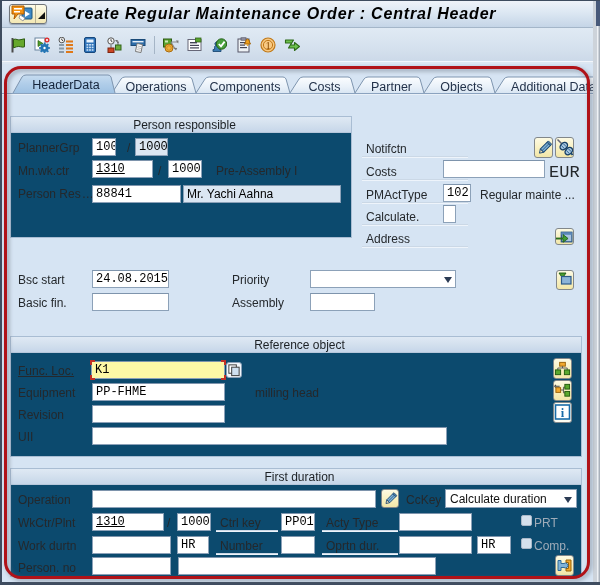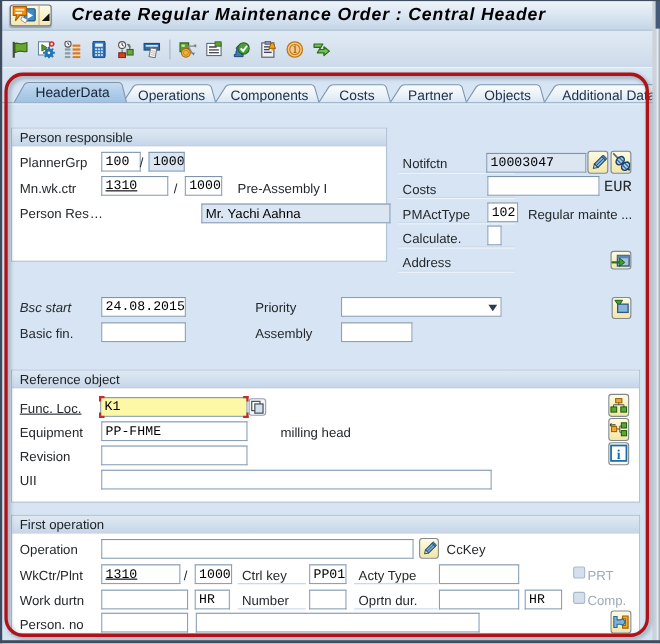--- a/index.html
+++ b/index.html
@@ -4,21 +4,21 @@
 <style>
 * { margin:0; padding:0; box-sizing:border-box; }
 html,body { width:600px; height:585px; overflow:hidden; }
 body { font-family:"Liberation Sans", sans-serif; }
 #win { position:absolute; left:0; top:0; width:600px; height:585px; background:#d6e4f3; overflow:hidden; }
 .abs { position:absolute; }
 .lbl { position:absolute; font-size:12px; color:#24282c; white-space:nowrap; }
 .fld { position:absolute; background:#fff; border:1px solid #8ca1b8; border-top-color:#7e94ac; font-family:"Liberation Mono", monospace; font-size:12px; color:#000; line-height:16px; padding-left:3px; white-space:nowrap; overflow:hidden; height:18px; }
 .ro  { background:#dbe6f2; }
 .mono { font-family:"Liberation Mono", monospace; }
-.gbox { position:absolute; border:1px solid #a9bdd3; background:#ffffff; }
+.gbox { position:absolute; border:1px solid #a9bdd3; background:#0c4a6e;text-align:center; }
 .ghead { position:absolute; left:0; top:0; right:0; height:16px; background:linear-gradient(180deg,#dfe9f4 0%,#d3e0ee 50%,#c6d6e9 100%); border-bottom:1px solid #b6c7db; font-size:12px; color:#1c2024; padding:1px 0 0 7px; }
 .btn { position:absolute; background:linear-gradient(180deg,#fdfae3 0%,#f8f0c0 55%,#f2e6a8 100%); border:1px solid #82878a; border-radius:3px; }
 .ul { position:absolute; height:2px; border-top:1px solid #cbd8e6; border-bottom:1px solid #eef4fb; }
 .cb { position:absolute; width:11px; height:11px; background:#d4e0ec; border:1px solid #a9b8c8; border-radius:2px; }
 .glab { position:absolute; font-size:12px; color:#9fabb8; white-space:nowrap; }
 </style>
 </head>
 <body>
 <div id="win">
 
@@ -182,49 +182,49 @@
       <path d="M 13 21 L 22 5 Q 23.5 3 26 3 L 108 3 Q 110 3 111 5 L 115 21" fill="url(#tact)" stroke="#7e95af" stroke-width="1"></path>
       <text x="66.0" y="16.5" font-family="Liberation Sans, sans-serif" font-size="12.5" fill="#15243a" text-anchor="middle">HeaderData</text>
     </svg>
 <div class="abs" style="left:2px;top:93px;width:595px;height:1px;background:#8ba3bf;"></div>
 <div class="abs" style="left:2px;top:94px;width:595px;height:1px;background:#e9f0f8;"></div>
 
 <div class="gbox" style="left:10px;top:116px;width:342px;height:122px;">
   <div class="ghead">Person responsible</div>
 </div>
 <div class="lbl" style="left:18px;top:141px;">PlannerGrp</div>
-<div class="fld" style="left:92px;top:138px;width:36px;">100</div>
+<div class="fld" style="left:92px;top:138px;width:24px;">100</div>
 <div class="lbl" style="left:127px;top:141px;">/</div>
 <div class="fld ro" style="left:135px;top:138px;width:33px;">1000</div>
 <div class="lbl" style="left:18px;top:164px;">Mn.wk.ctr</div>
 <div class="fld" style="left:92px;top:160px;width:61px;"><span style="text-decoration:underline;">1310</span></div>
 <div class="lbl" style="left:158px;top:164px;">/</div>
 <div class="fld" style="left:168px;top:160px;width:34px;">1000</div>
 <div class="lbl" style="left:216px;top:164px;">Pre-Assembly I</div>
 <div class="lbl" style="left:18px;top:187px;">Person Res …</div>
-<div class="fld ro" style="left:183px;top:185px;width:172px;font-family:'Liberation Sans',sans-serif;">Mr. Yachi Aahna</div>
+<div class="fld" style="left:92px;top:185px;width:89px;">88841</div>
+<div class="fld ro" style="left:183px;top:185px;width:158px;font-family:'Liberation Sans',sans-serif;">Mr. Yachi Aahna</div>
 
 <div class="lbl" style="left:366px;top:142px;">Notifctn</div>
 <div class="ul" style="left:362px;top:156px;width:106px;"></div>
-<div class="fld ro" style="left:442px;top:139px;width:91px;">10003047</div>
 <div class="lbl" style="left:366px;top:165px;">Costs</div>
 <div class="ul" style="left:362px;top:179px;width:106px;"></div>
 <div class="fld" style="left:443px;top:160px;width:102px;"></div>
-<div class="lbl mono" style="left:549px;top:163px;font-size:14px;text-align:center;">EUR</div>
+<div class="lbl mono" style="left:549px;top:163px;font-size:17px;text-align:center;">EUR</div>
 <div class="lbl" style="left:366px;top:188px;">PMActType</div>
 <div class="ul" style="left:362px;top:202px;width:106px;"></div>
 <div class="fld" style="left:443px;top:184px;width:28px;">102</div>
 <div class="lbl" style="left:480px;top:188px;">Regular mainte ...</div>
 <div class="lbl" style="left:366px;top:210px;">Calculate.</div>
 <div class="ul" style="left:362px;top:224px;width:106px;"></div>
 <div class="fld" style="left:443px;top:205px;width:13px;"></div>
 <div class="lbl" style="left:366px;top:232px;">Address</div>
 <div class="ul" style="left:362px;top:246px;width:106px;"></div>
 
-<div class="lbl" style="left:18px;top:273px;font-style:italic;">Bsc start</div>
+<div class="lbl" style="left:18px;top:273px;">Bsc start</div>
 <div class="fld" style="left:92px;top:270px;width:77px;">24.08.2015</div>
 <div class="lbl" style="left:232px;top:273px;">Priority</div>
 <div class="lbl" style="left:18px;top:296px;">Basic fin.</div>
 <div class="fld" style="left:92px;top:293px;width:77px;"></div>
 <div class="lbl" style="left:232px;top:296px;">Assembly</div>
 <div class="fld" style="left:310px;top:293px;width:65px;"></div>
 
 <div class="gbox" style="left:10px;top:336px;width:572px;height:121px;">
   <div class="ghead">Reference object</div>
 </div>
@@ -232,21 +232,21 @@
 <div class="fld" style="left:91px;top:361px;width:134px;background:#fdf8a6;">K1</div>
 <div class="lbl" style="left:18px;top:386px;">Equipment</div>
 <div class="fld" style="left:92px;top:383px;width:133px;">PP-FHME</div>
 <div class="lbl" style="left:255px;top:386px;">milling head</div>
 <div class="lbl" style="left:18px;top:408px;">Revision</div>
 <div class="fld" style="left:92px;top:405px;width:133px;"></div>
 <div class="lbl" style="left:18px;top:430px;">UII</div>
 <div class="fld" style="left:92px;top:427px;width:355px;"></div>
 
 <div class="gbox" style="left:10px;top:468px;width:572px;height:109px;">
-  <div class="ghead">First operation</div>
+  <div class="ghead">First duration</div>
 </div>
 <div class="lbl" style="left:18px;top:493px;">Operation</div>
 <div class="fld" style="left:92px;top:490px;width:284px;"></div>
 <div class="lbl" style="left:406px;top:493px;">CcKey</div>
 <div class="lbl" style="left:18px;top:516px;">WkCtr/Plnt</div>
 <div class="fld" style="left:92px;top:513px;width:72px;"><span style="text-decoration:underline;">1310</span></div>
 <div class="lbl" style="left:167px;top:516px;">/</div>
 <div class="fld" style="left:177px;top:513px;width:34px;">1000</div>
 <div class="lbl" style="left:220px;top:516px;">Ctrl key</div>
 <div class="ul" style="left:216px;top:530px;width:62px;"></div>
@@ -352,20 +352,21 @@
     </div>
     <div class="btn" style="left:555px;top:555px;width:19px;height:21px;">
       <svg width="17" height="19" viewBox="0 0 17 17" style="display:block">
         <path d="M10 3 h5 v11 h-5 v-2.5 h2.5 v-6 h-2.5 Z" fill="#f0a82e" stroke="#9a6208" stroke-width="1"></path>
         <path d="M2 3.5 h3 v3 l3 0 a2.5 2.5 0 1 1 0 4 l-3 0 v3 h-3 Z" fill="#7fb2d8" stroke="#2d6a9a" stroke-width="1"></path>
       </svg>
     </div>
     <div class="abs" style="left:310px;top:270px;width:146px;height:18px;background:#fff;border:1px solid #8ca1b8;">
       <div class="abs" style="right:3px;top:6px;width:0;height:0;border-left:4.5px solid transparent;border-right:4.5px solid transparent;border-top:6px solid #2b3b54;"></div>
     </div>
+    <div class="abs" style="left:445px;top:489px;width:132px;height:19px;background:#fff;border:1px solid #8ca1b8;font-size:12px;color:#111;padding:2px 0 0 4px;">Calculate duration<div class="abs" style="right:4px;top:7px;width:0;height:0;border-left:4.5px solid transparent;border-right:4.5px solid transparent;border-top:6px solid #2b3b54;"></div></div>
     <div class="abs" style="left:90px;top:360px;width:5px;height:5px;border-left:2px solid #c03028;border-top:2px solid #c03028;"></div>
     <div class="abs" style="left:221px;top:360px;width:5px;height:5px;border-right:2px solid #c03028;border-top:2px solid #c03028;"></div>
     <div class="abs" style="left:90px;top:375px;width:5px;height:5px;border-left:2px solid #c03028;border-bottom:2px solid #c03028;"></div>
     <div class="abs" style="left:221px;top:375px;width:5px;height:5px;border-right:2px solid #c03028;border-bottom:2px solid #c03028;"></div>
 
 <div class="abs" style="left:593px;top:0;width:7px;height:585px;background:#cdd3da;"></div>
     <div class="abs" style="left:597px;top:0;width:1px;height:585px;background:#eef1f5;"></div>
     <div class="abs" style="left:599px;top:0;width:1px;height:585px;background:#a8b0ba;"></div>
 <div class="abs" style="left:596px;top:0;width:4px;height:26px;background:#47597a;"></div>
 <div class="abs" style="left:0;top:0;width:2px;height:585px;background:#3e4c5f;"></div>

